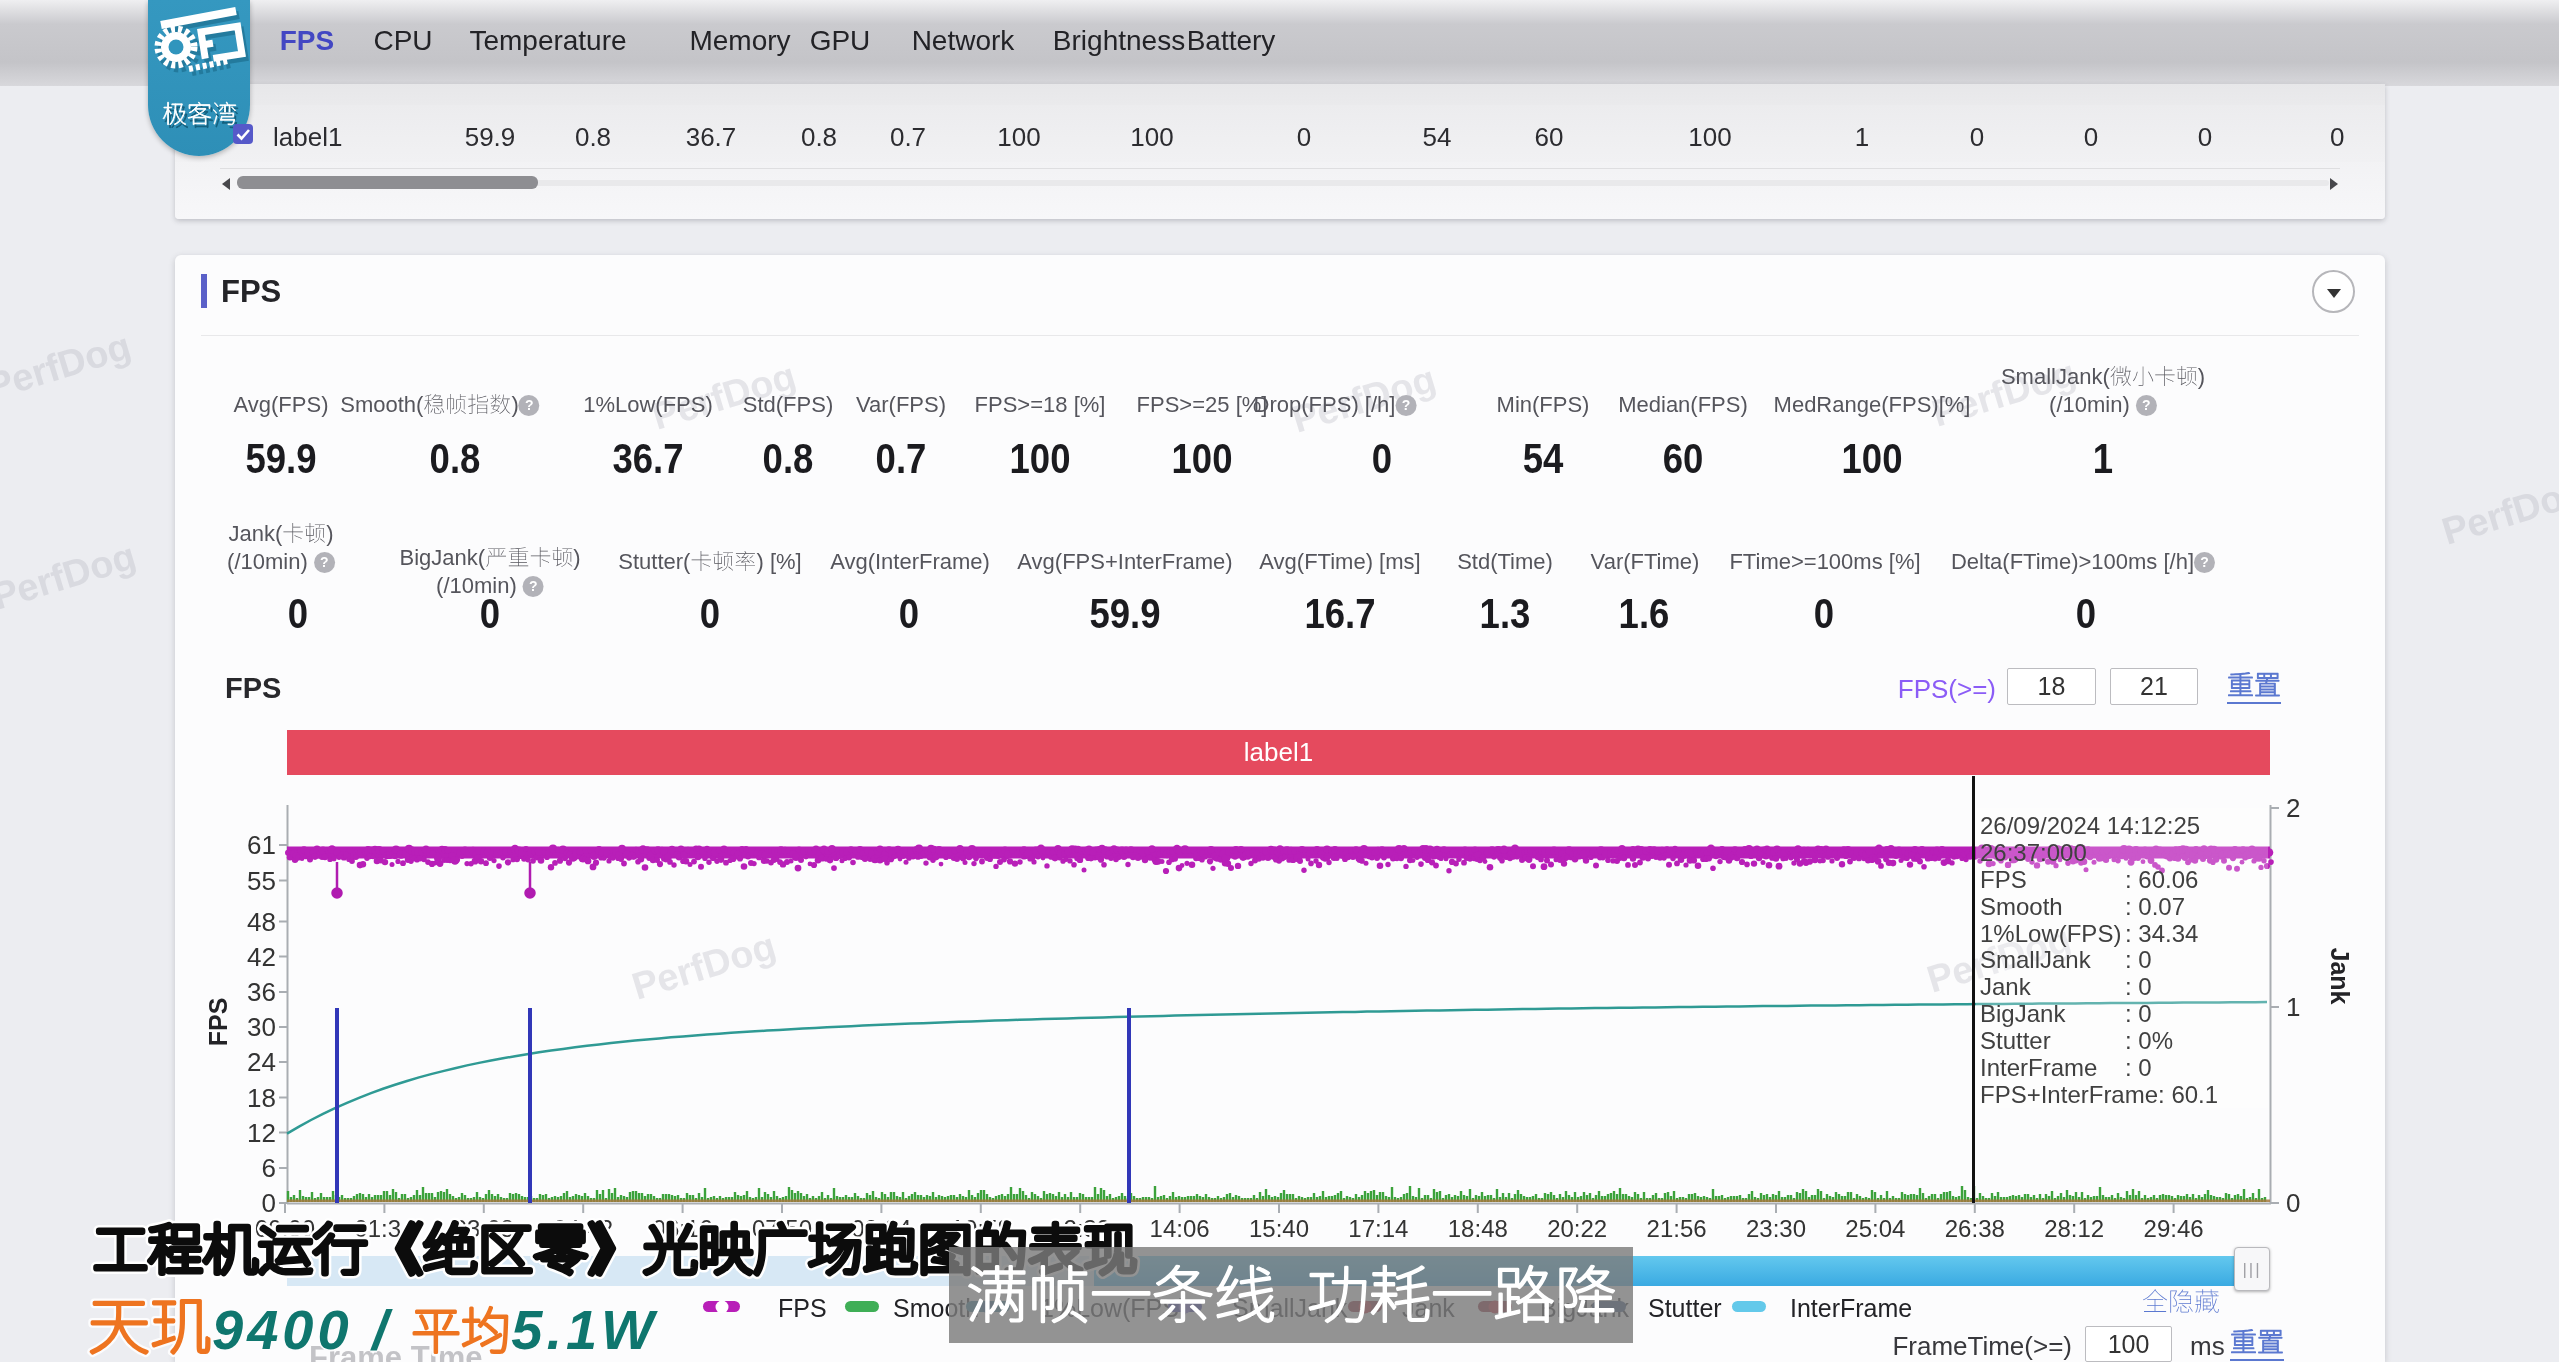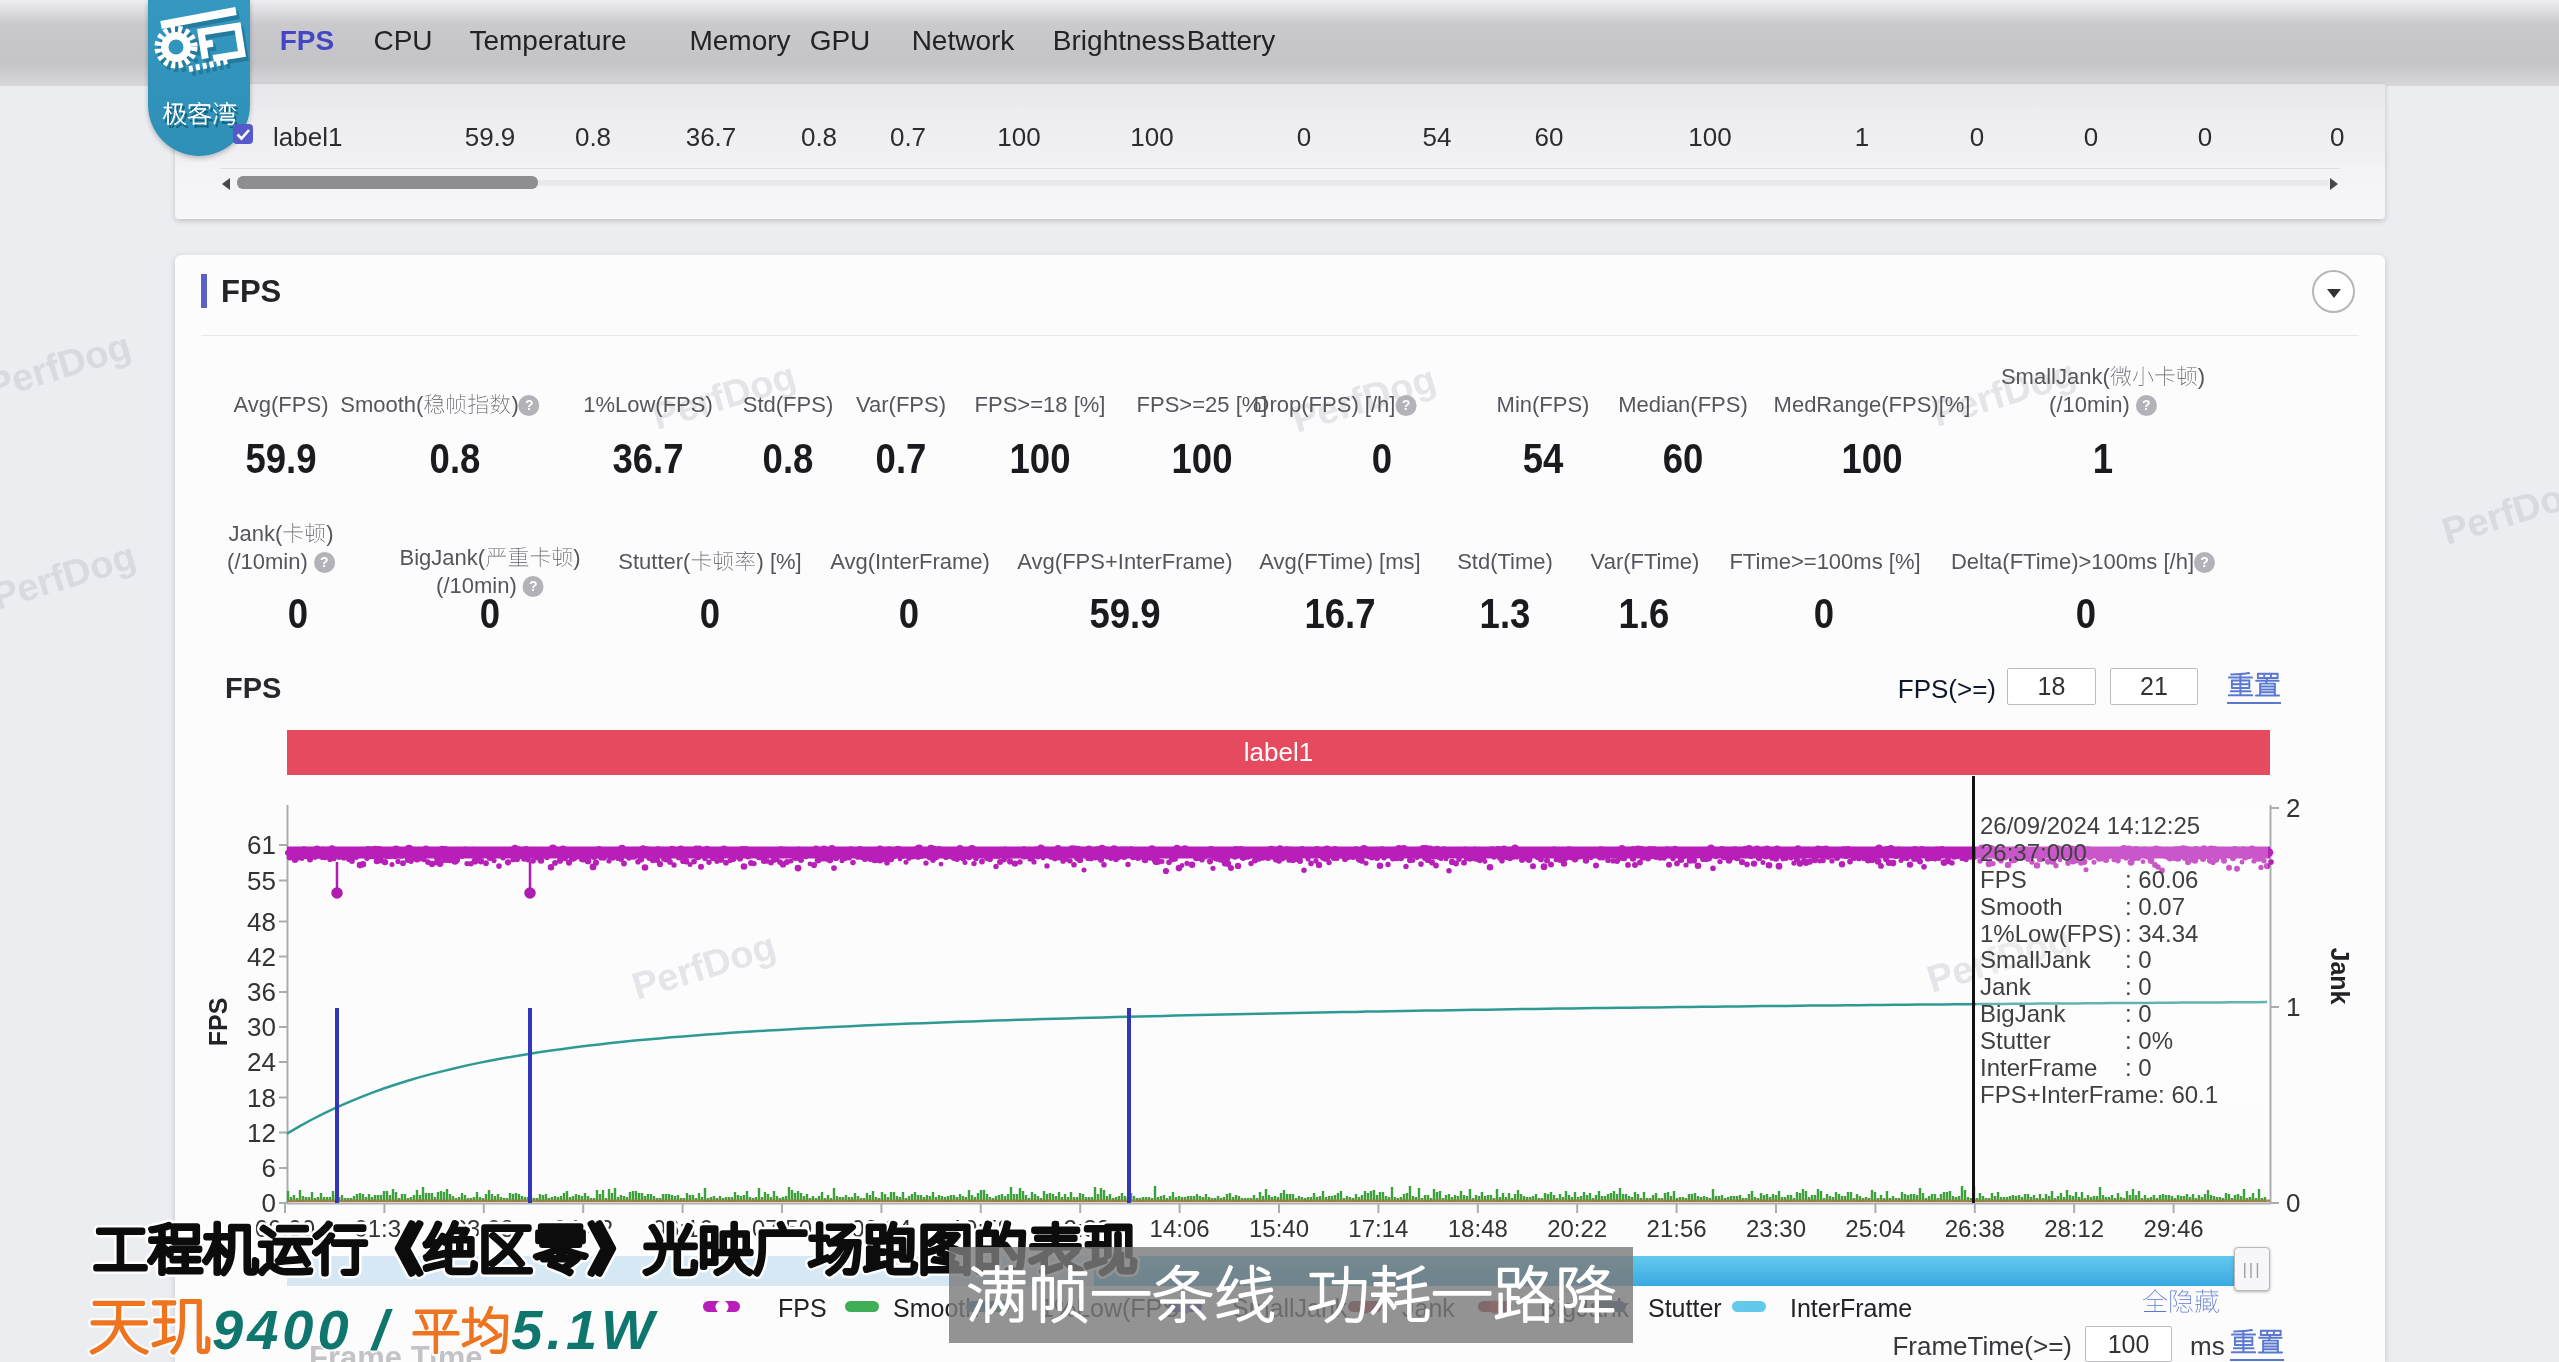--- a/index.html
+++ b/index.html
@@ -37,21 +37,21 @@
  border-radius:50%;background:#fff;}
 .tri-d{position:absolute;left:13px;top:17px;width:0;height:0;border-left:7px solid transparent;border-right:7px solid transparent;border-top:9px solid #333;}
 #divider{position:absolute;left:201px;top:335px;width:2158px;height:1px;background:#e8e8ea;}
 .wm{position:absolute;font-size:38px;color:rgba(150,150,165,.22);transform:rotate(-17deg);font-weight:bold;}
 .mlab{position:absolute;transform:translateX(-50%);font-size:22px;color:#55555c;text-align:center;
  white-space:nowrap;line-height:28px;}
 .mval{position:absolute;transform:translateX(-50%) scaleX(.85);font-size:43px;line-height:43px;font-weight:bold;color:#1b1b1f;}
 .qi{display:inline-block;width:21px;height:21px;background:#b2b2b8;border-radius:50%;color:#fff;
  font-size:14px;line-height:21px;text-align:center;vertical-align:2px;font-weight:bold;}
 #ctitle{position:absolute;left:225px;top:672px;font-size:29px;font-weight:bold;color:#28282c;}
-#fpsge{position:absolute;left:1996px;top:674px;font-size:26px;color:#0f172a;transform:translateX(-100%);}
+#fpsge{position:absolute;left:1996px;top:674px;font-size:26px;color:#8b5cf6;transform:translateX(-100%);}
 .inp{position:absolute;border:1px solid #bcbcc0;background:#fff;text-align:center;
  font-size:25px;color:#333;border-radius:2px;}
 .rst{position:absolute;border-bottom:2px solid #5b78d0;line-height:1.05;}
 #banner{position:absolute;left:287px;top:730px;width:1983px;height:45px;background:#e54a5e;
  color:#fff;font-size:26px;text-align:center;line-height:45px;}
 #chartsvg{position:absolute;left:0;top:0;}
 #ttip{position:absolute;left:1980px;top:813px;width:345px;font-size:24px;color:#404040;}
 #ttbg{position:absolute;left:1976px;top:808px;width:292px;height:300px;background:rgba(255,255,255,.25);}
 .ttr{position:relative;height:26.9px;line-height:26.9px;white-space:nowrap;}
 .ttv{position:absolute;left:145px;}

